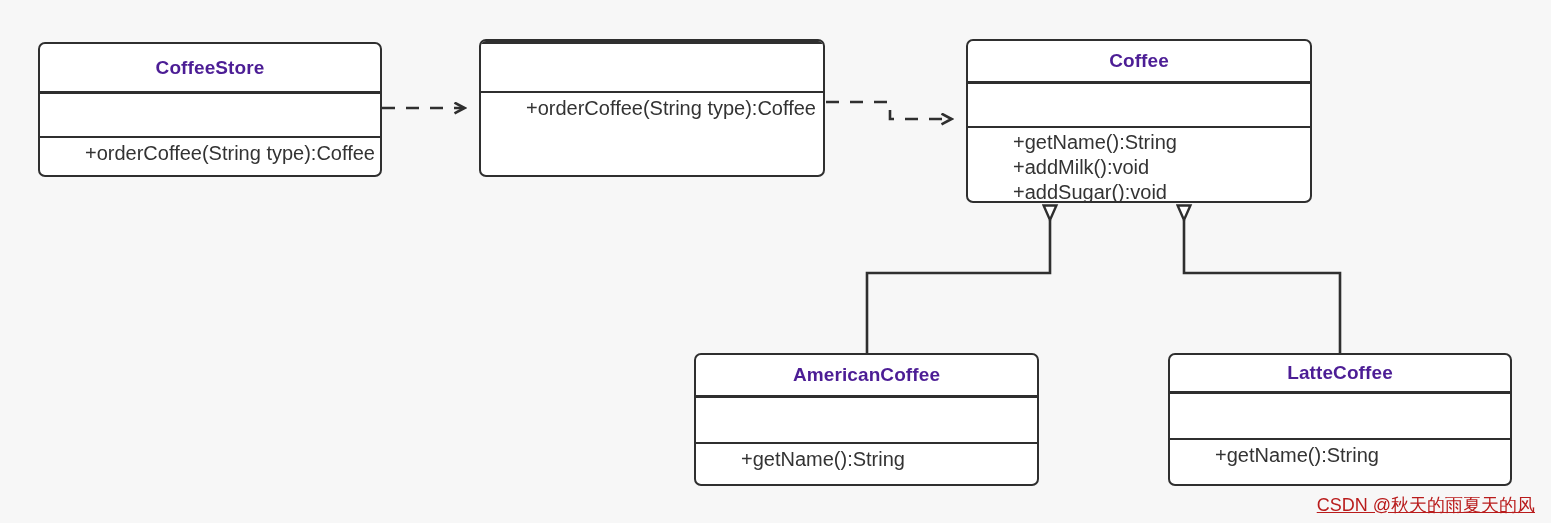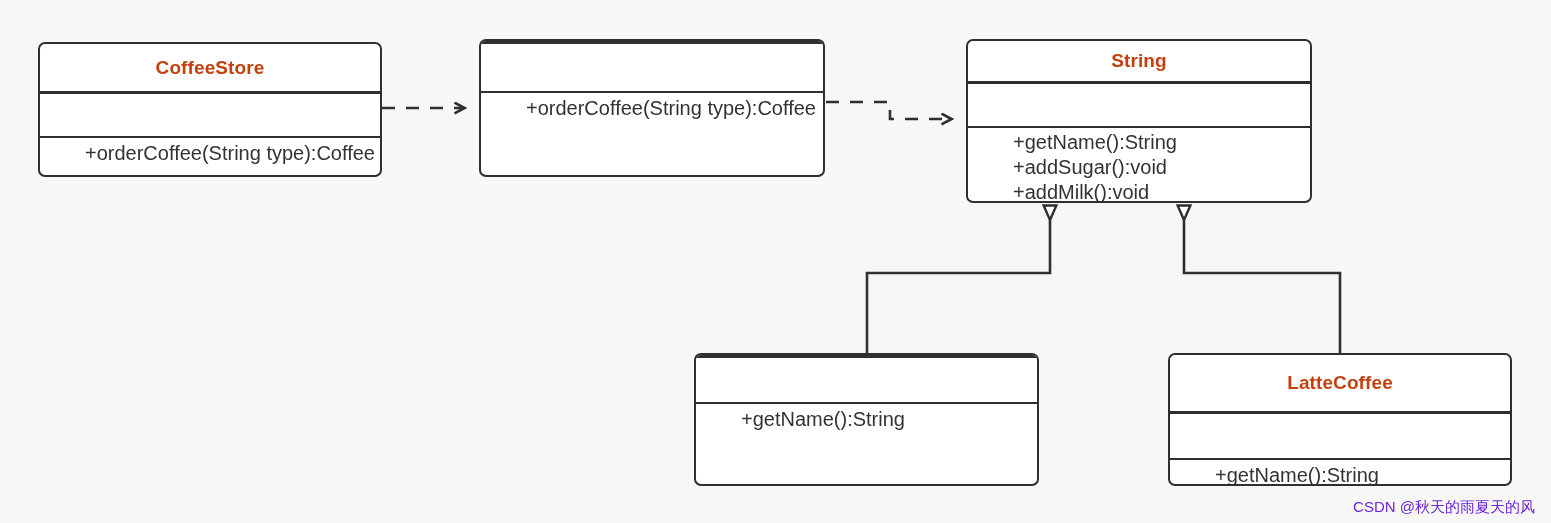--- a/index.html
+++ b/index.html
@@ -26,21 +26,21 @@
     position: absolute;
     background: #ffffff;
     border: 2.6px solid #2f2f2f;
     border-radius: 7px;
     box-sizing: border-box;
     overflow: hidden;
   }
   .uml-title {
     font-weight: bold;
     font-size: 19px;
-    color: #c2410c;
+    color: #4c1d95;
     text-align: center;
     box-sizing: border-box;
     display: flex;
     align-items: center;
     justify-content: center;
     letter-spacing: 0.1px;
   }
   .uml-divider {
     height: 2.6px;
     background: #2f2f2f;
@@ -75,32 +75,33 @@
   #class-coffee .uml-title  { height: 40px; }
   #class-coffee .uml-attrs  { height: 42px; }
   #class-coffee .uml-ops    { height: 76px; padding-top: 2px; }
 
   #class-americancoffee     { left: 694px;  top: 353px; width: 345px; height: 133px; }
   #class-americancoffee .uml-title { height: 40px; }
   #class-americancoffee .uml-attrs { height: 44px; }
   #class-americancoffee .uml-ops   { height: 41px; }
 
   #class-lattecoffee        { left: 1168px; top: 353px; width: 344px; height: 133px; }
-  #class-lattecoffee .uml-title { height: 56px; }
+  #class-lattecoffee .uml-title { height: 36px; }
   #class-lattecoffee .uml-attrs { height: 44px; }
   #class-lattecoffee .uml-ops   { height: 41px; }
 
   #watermark {
     position: absolute;
     right: 16px;
     bottom: 6px;
-    font-size: 15px;
-    color: #6d28d9;
+    font-size: 18px;
+    color: #b91c1c;
     white-space: nowrap;
     user-select: none;
+    text-decoration: underline;
   }
 </style>
 </head>
 <body>
 
 <div id="diagram-canvas">
 
   <svg width="1551" height="523" style="position:absolute;left:0;top:0;">
     <defs>
       <marker id="open-arrow" markerWidth="14" markerHeight="14" refX="11.5" refY="6" orient="auto" markerUnits="userSpaceOnUse">
@@ -145,32 +146,33 @@
   <div class="uml-class" id="class-simplecoffeefactory">
     <div class="uml-divider"></div>
     <div class="uml-attrs"></div>
     <div class="uml-divider"></div>
     <div class="uml-ops">
       <div class="uml-op">+orderCoffee(String type):Coffee</div>
     </div>
   </div>
 
   <div class="uml-class" id="class-coffee">
-    <div class="uml-title">String</div>
+    <div class="uml-title">Coffee</div>
     <div class="uml-divider"></div>
     <div class="uml-attrs"></div>
     <div class="uml-divider"></div>
     <div class="uml-ops">
       <div class="uml-op">+getName():String</div>
+      <div class="uml-op">+addMilk():void</div>
       <div class="uml-op">+addSugar():void</div>
-      <div class="uml-op">+addMilk():void</div>
     </div>
   </div>
 
   <div class="uml-class" id="class-americancoffee">
+    <div class="uml-title">AmericanCoffee</div>
     <div class="uml-divider"></div>
     <div class="uml-attrs"></div>
     <div class="uml-divider"></div>
     <div class="uml-ops">
       <div class="uml-op">+getName():String</div>
     </div>
   </div>
 
   <div class="uml-class" id="class-lattecoffee">
     <div class="uml-title">LatteCoffee</div>

